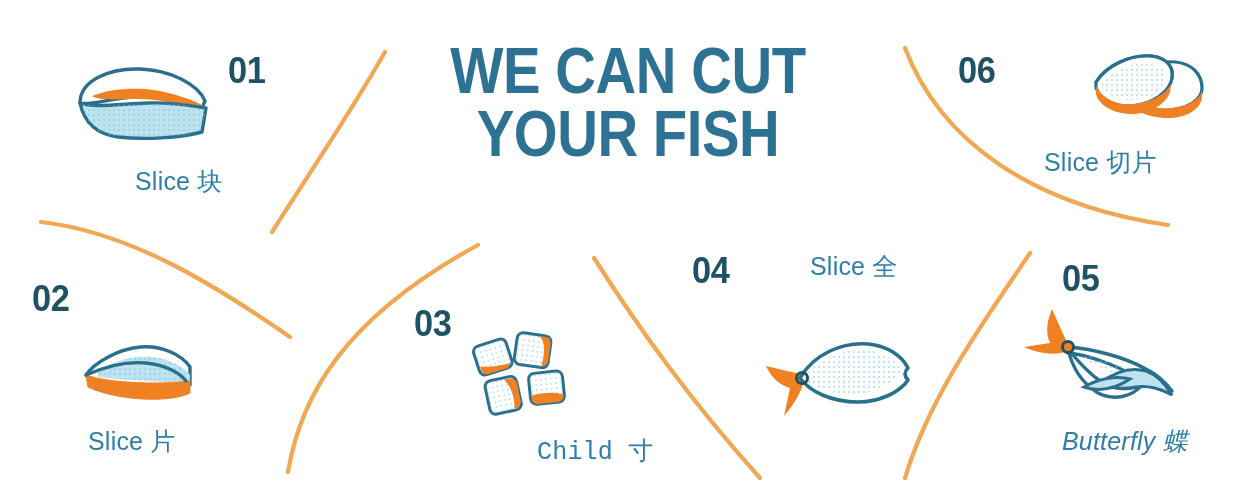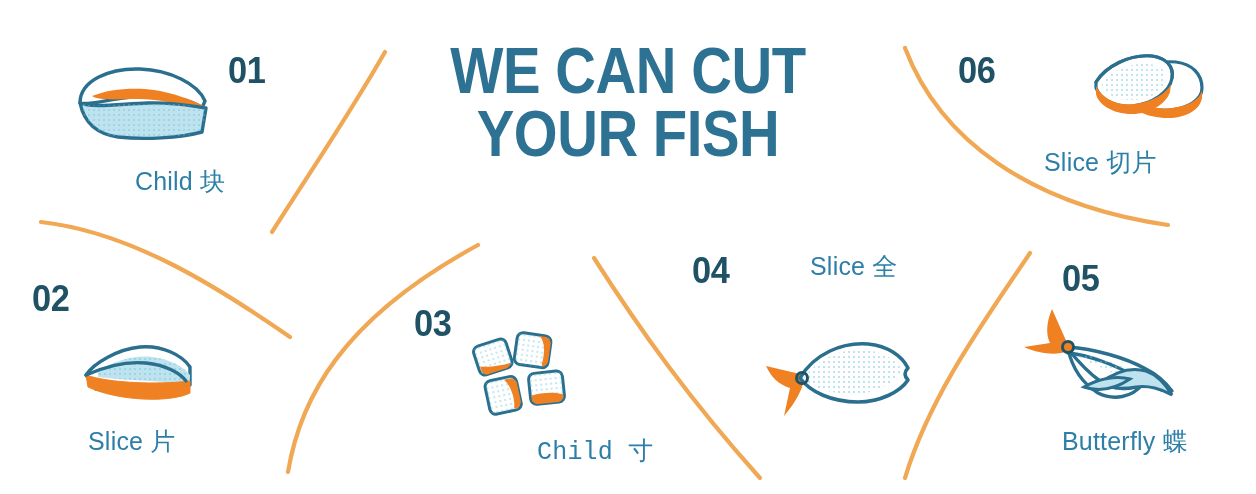--- a/index.html
+++ b/index.html
@@ -90,21 +90,21 @@
       <defs>
         <pattern id="dots1" width="5" height="5" patternUnits="userSpaceOnUse">
           <circle cx="2" cy="2" r="1" fill="#6FC3DC"></circle>
         </pattern>
       </defs>
       <path d="M18,45 C18,22 48,10 78,11 C108,12 136,26 143,43 L140,50 C130,42 104,36 78,38 C50,40 26,48 18,45 Z" fill="#ffffff" stroke="#2A6F8E" stroke-width="3.4" stroke-linejoin="round"></path>
       <path d="M30,38 C46,31 72,29 92,32 C112,35 130,42 142,48 L138,53 C120,46 98,41 76,41 C54,41 38,43 30,38 Z" fill="#EF8122"></path>
       <path d="M18,45 C30,50 58,46 86,45 C114,44 134,49 144,50 L140,74 C118,80 82,82 56,79 C34,76 22,64 18,45 Z" fill="#BFE3EE" stroke="#2A6F8E" stroke-width="3.4" stroke-linejoin="round"></path>
       <path d="M18,45 C30,50 58,46 86,45 C114,44 134,49 144,50 L140,74 C118,80 82,82 56,79 C34,76 22,64 18,45 Z" fill="url(#dots1)" opacity="0.55"></path>
     </svg>
-    <div class="label" style="left:135px; top:165px;">Child 块</div>
+    <div class="label" style="left:135px; top:165px;">Slice 块</div>
   </div>
 
   <div class="item">
     <div class="num" style="left:32px; top:278px;">02</div>
     <svg class="icon" style="left:78px; top:337px;" width="125" height="72" viewBox="0 0 125 72" xmlns="http://www.w3.org/2000/svg">
       <defs>
         <pattern id="dots2" width="5" height="5" patternUnits="userSpaceOnUse">
           <circle cx="2" cy="2" r="1" fill="#6FC3DC"></circle>
         </pattern>
       </defs>
@@ -184,21 +184,21 @@
 
       <path d="M44,42 C70,44 100,52 122,64 C134,70 142,78 148,86 C138,86 124,80 112,72 C92,60 64,50 44,48 Z" fill="#ffffff" stroke="#2A6F8E" stroke-width="3.4" stroke-linejoin="round"></path>
 
       <path d="M44,44 C48,62 58,78 74,88 C90,96 108,92 118,80 C104,86 88,84 76,76 C62,66 52,54 44,44 Z" fill="#ffffff" stroke="#2A6F8E" stroke-width="3.4" stroke-linejoin="round"></path>
       <path d="M46,46 C62,48 90,56 112,68 C124,74 134,82 140,88 C122,84 98,72 76,62 C62,56 52,50 46,46 Z" fill="url(#dots5)" opacity="0.7"></path>
 
       <path d="M76,78 C92,66 108,62 122,66 C134,70 142,80 148,90 C138,84 124,80 112,82 C100,84 86,84 76,78 Z" fill="#BFE3EE" stroke="#2A6F8E" stroke-width="3"></path>
       <path d="M60,82 C74,74 92,70 106,74 C94,82 78,88 60,82 Z" fill="#BFE3EE" stroke="#2A6F8E" stroke-width="3"></path>
       <circle cx="44" cy="42" r="5.5" fill="#EF8122" stroke="#1F5264" stroke-width="3"></circle>
     </svg>
-    <div class="label" style="left:1062px; top:425px;">Butterfly 蝶</div>
+    <div class="label" style="left:1062px; top:425px;font-style:italic;">Butterfly 蝶</div>
   </div>
 
   <div class="item">
     <div class="num" style="left:958px; top:50px;">06</div>
     <svg class="icon" style="left:1090px; top:48px;" width="120" height="80" viewBox="0 0 120 80" xmlns="http://www.w3.org/2000/svg">
       <defs>
         <pattern id="dots6" width="5" height="5" patternUnits="userSpaceOnUse">
           <circle cx="2" cy="2" r="0.9" fill="#6FC3DC"></circle>
         </pattern>
       </defs>

